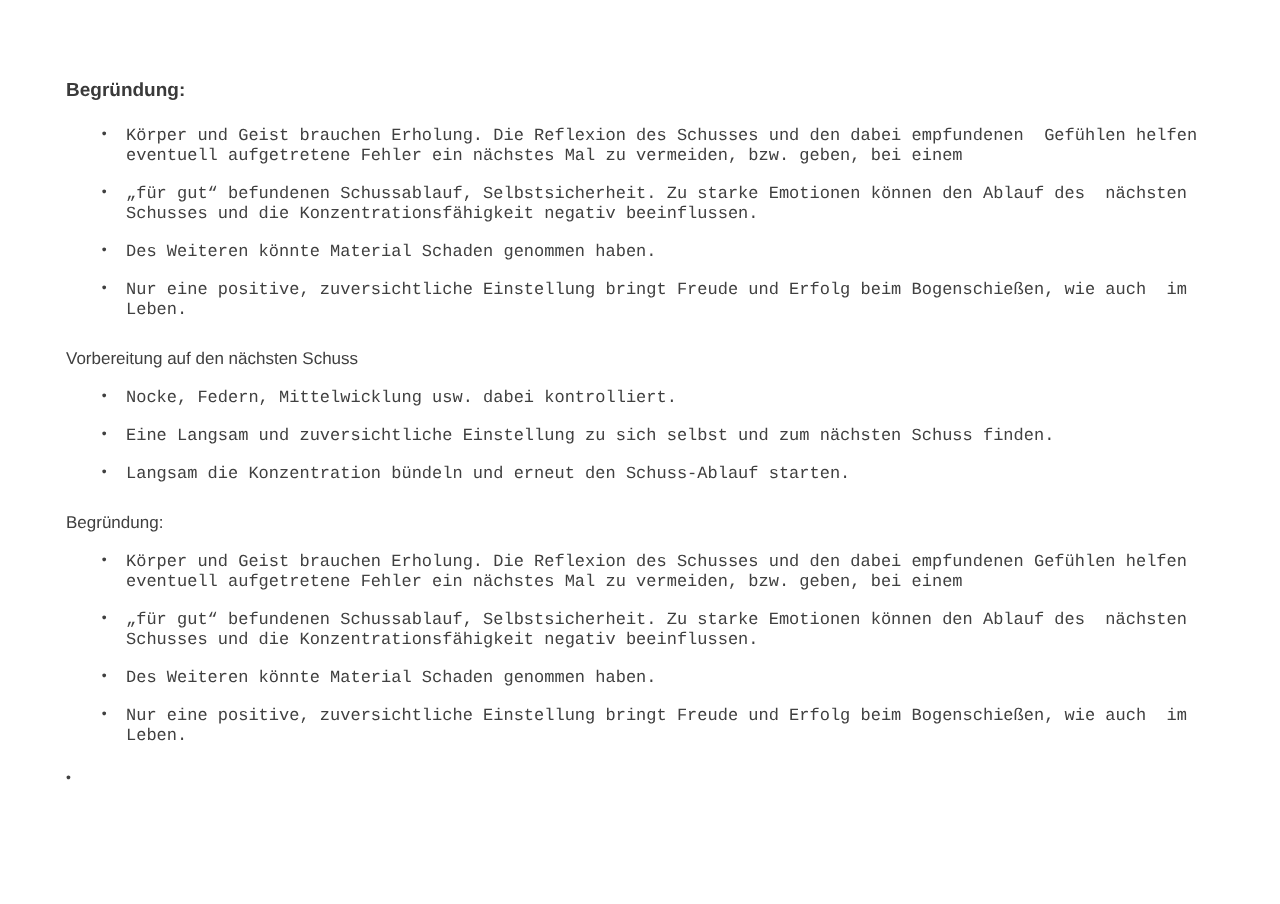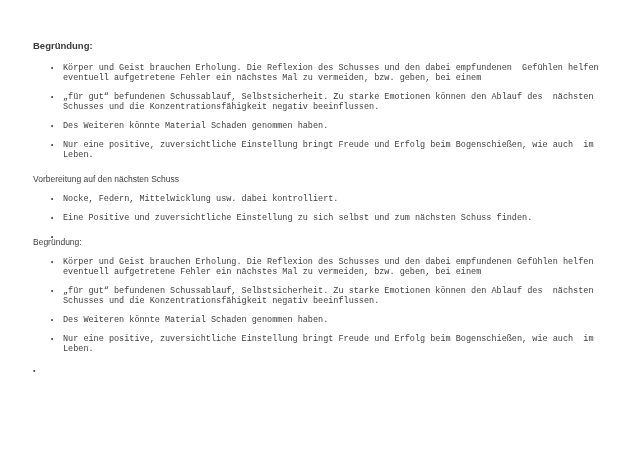--- a/index.html
+++ b/index.html
@@ -85,24 +85,25 @@
 
     <div class="section">
       <div class="heading">Vorbereitung auf den nächsten Schuss</div>
 
       <div class="bullet">
         <span class="marker">•</span>
         <span class="btext">Nocke, Federn, Mittelwicklung usw. dabei kontrolliert.</span>
       </div>
       <div class="bullet">
         <span class="marker">•</span>
-        <span class="btext">Eine Positive und zuversichtliche Einstellung zu sich selbst und zum nächsten Schuss finden.</span>
+        <span class="btext">Eine Langsam und zuversichtliche Einstellung zu sich selbst und zum nächsten Schuss finden.</span>
       </div>
       <div class="bullet">
         <span class="marker">•</span>
+        <span class="btext">Langsam die Konzentration bündeln und erneut den Schuss-Ablauf starten.</span>
       </div>
     </div>
 
     <div class="section">
       <div class="heading">Begründung:</div>
 
       <div class="bullet">
         <span class="marker">•</span>
         <span class="btext">Körper und Geist brauchen Erholung. Die Reflexion des Schusses und den dabei empfundenen Gefühlen helfen eventuell aufgetretene Fehler ein nächstes Mal zu vermeiden, bzw. geben, bei einem</span>
       </div>

